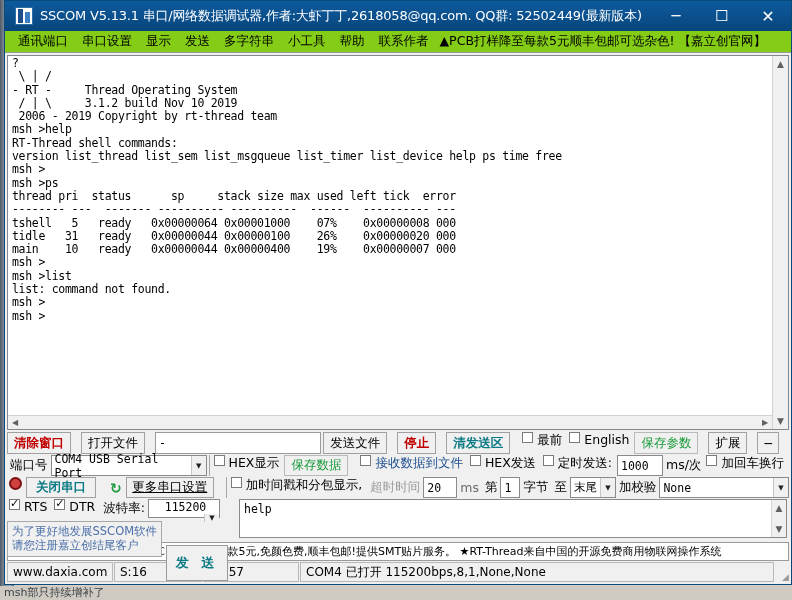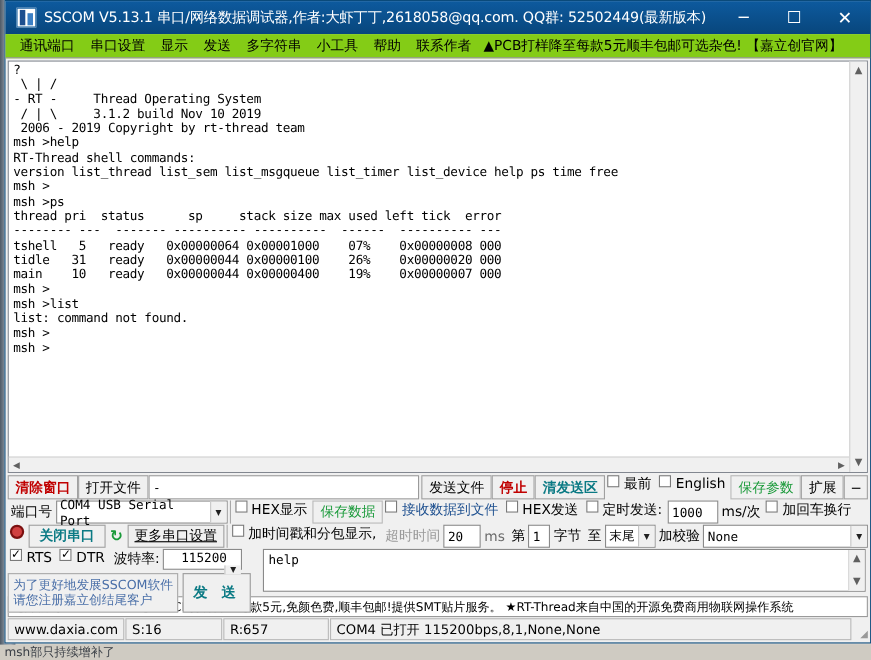--- a/index.html
+++ b/index.html
@@ -123,21 +123,21 @@
   
   #bar1 {
     height: 22px; margin: 2px 2px 0 2px; flex: none;
     display: flex; align-items: stretch;
   }
   .tb-btn {
     border: 1px solid #a0a0a0; background: #f0f0f0;
     font-size: 12.5px; display: flex; align-items: center;
     justify-content: center; padding: 0 6px; white-space: nowrap;
     font-family: "DejaVu Sans", sans-serif;
-    margin-right: 0;
+    margin-right: 10px;
   }
   .tb-btn.red { color: #c00000; font-weight: bold; }
   .tb-btn.teal { color: #0b7a84; font-weight: bold; }
   .tb-btn.green { color: #1a9a3a; border-color:#b9b9b9; }
   #openfile-input {
     flex: 1 1 auto; border: 1px solid #9a9a9a; background: #ffffff;
     font-family: "DejaVu Sans Mono", monospace; font-size: 11.5px;
     padding: 0 3px; display: flex; align-items: center; margin-right: 2px;
   }
   .chk {
@@ -211,20 +211,21 @@
     font-size: 11.5px; color: #4a6fa8; line-height: 14px;
     padding: 2px 4px; font-family: "DejaVu Sans", sans-serif;
     width: 155px; height: 36px; white-space: nowrap;
   }
   #send-btn {
     width: 62px; height: 36px; border: 1px solid #9a9a9a;
     background: #f0f0f0; color: #0b7a84; font-weight: bold;
     font-size: 13px; display: flex; align-items: center; justify-content: center;
     font-family: "DejaVu Sans", sans-serif; margin-left: 4px;
     letter-spacing: 4px;
+    margin-top: 24px;
   }
 
   
   #adstrip {
     height: 19px; margin: 2px 2px 0 2px; flex: none;
     border: 1px solid #9a9a9a; background: #ffffff;
     display: flex; align-items: center; overflow: hidden;
     white-space: nowrap; font-size: 11px; color: #000;
     font-family: "DejaVu Sans", sans-serif; padding-left: 3px;
   }

